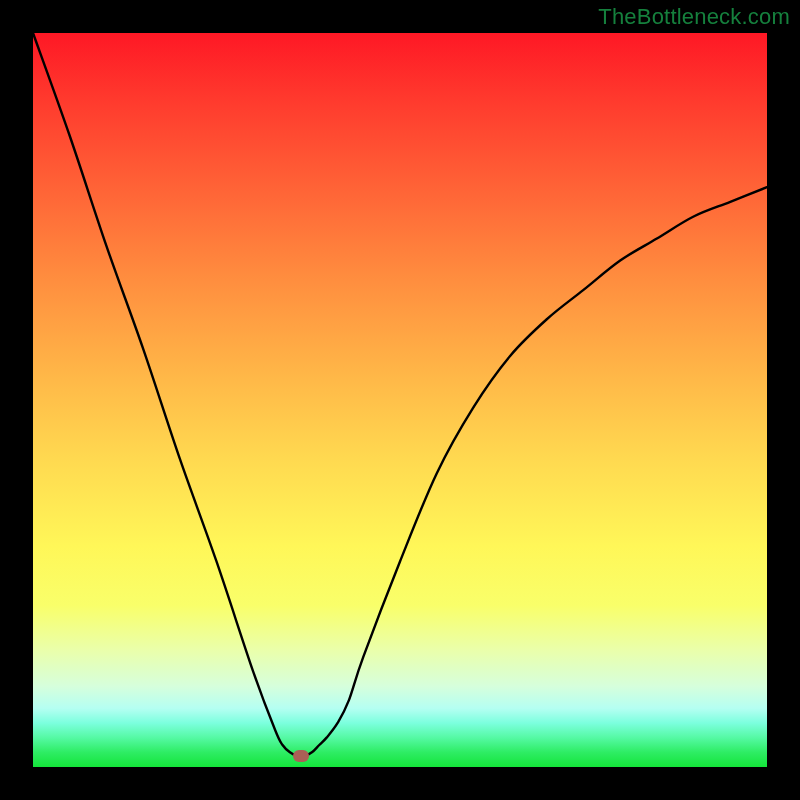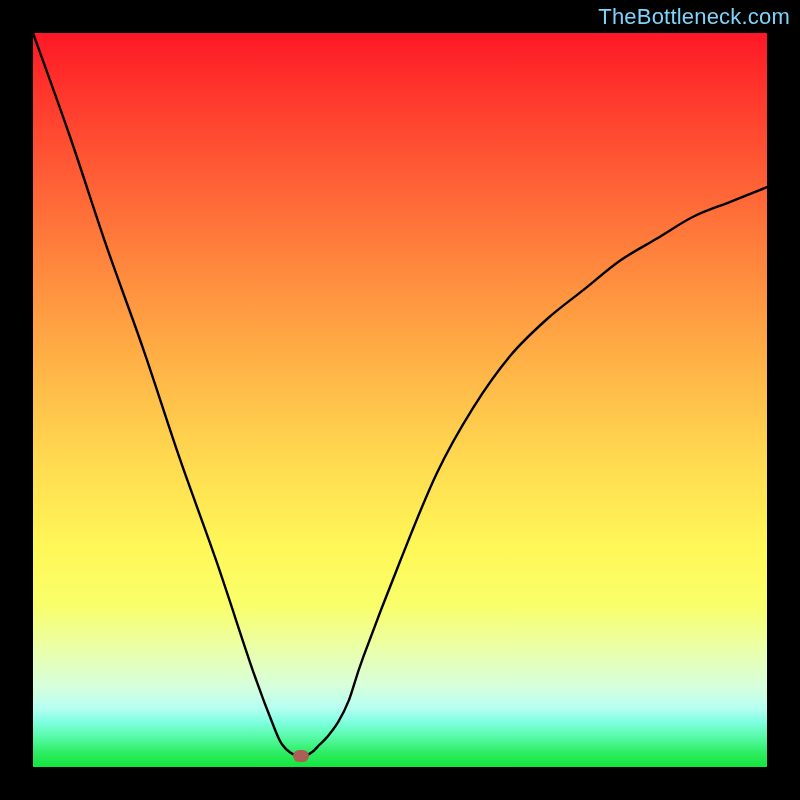--- a/index.html
+++ b/index.html
@@ -55,21 +55,21 @@
     position: absolute;
     width: 16px;
     height: 12px;
     border-radius: 6px;
     background: #ab6056;
   }
   .watermark {
     position: absolute;
     top: 4px;
     right: 10px;
-    color: #7dd3fc;
+    color: #15803d;
     font-size: 22px;
     font-weight: 400;
     letter-spacing: 0.2px;
   }
 </style>
 </head>
 <body>
 
 <div class="frame">
   <div class="plot-area">

